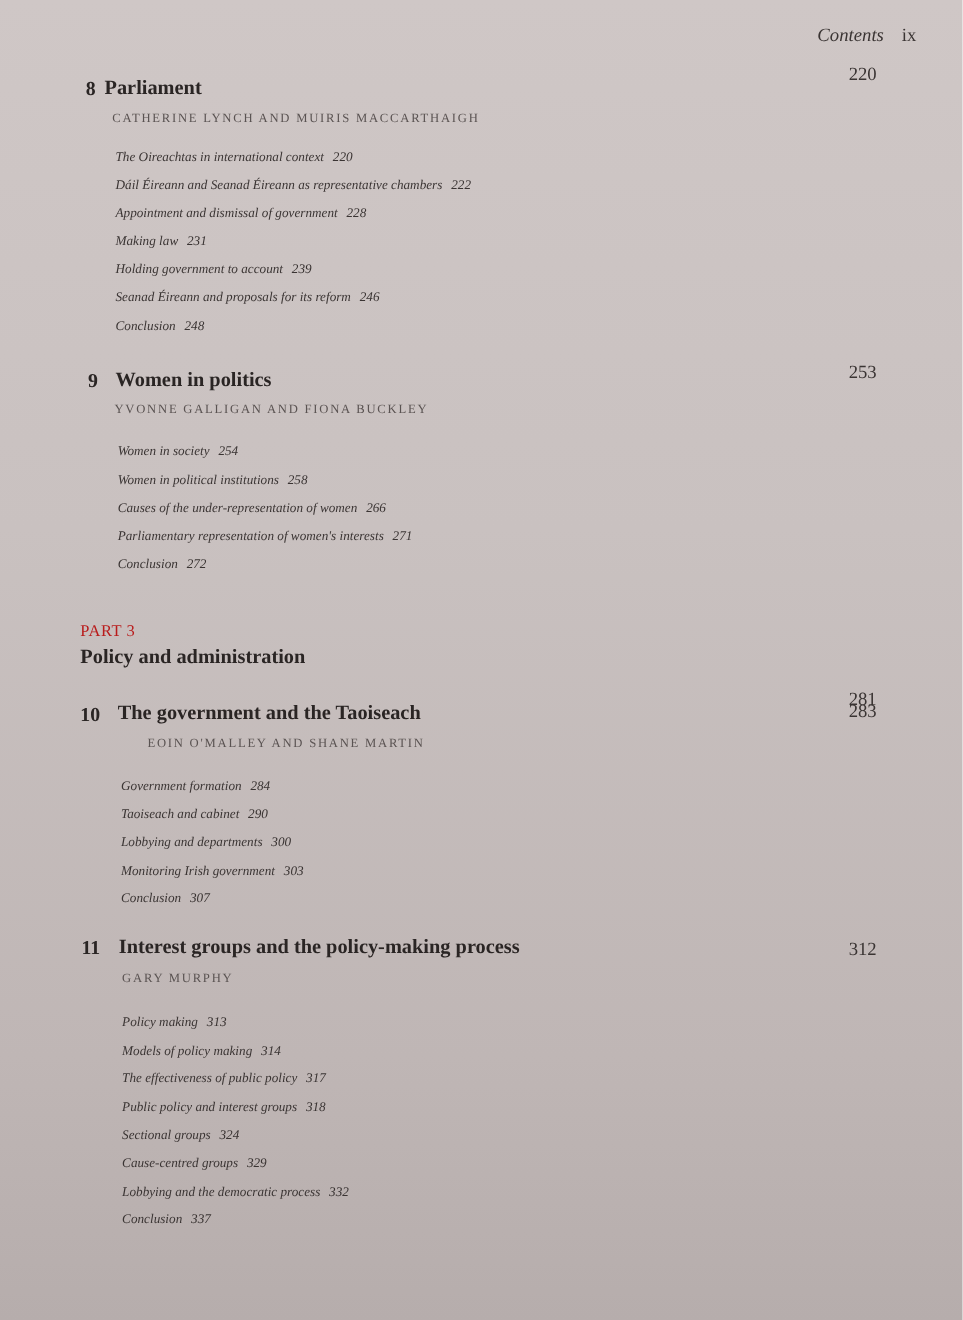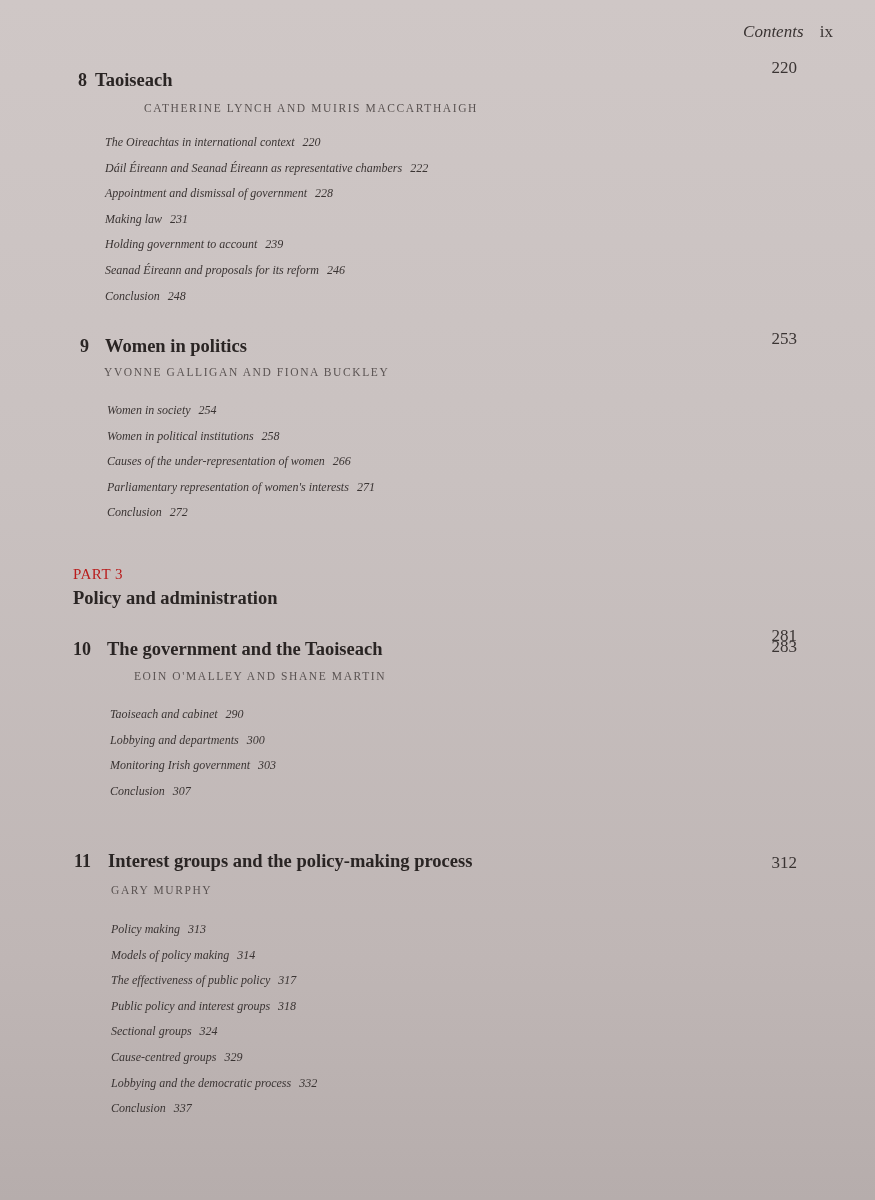--- a/index.html
+++ b/index.html
@@ -123,24 +123,24 @@
 <div class="page">
 
   <div class="running-head">
     <span class="rh-title">Contents</span>
     <span class="rh-page">ix</span>
   </div>
 
   <div class="entry" style="top:64px;">
     <div class="ch-head">
       <span class="ch-num" style="left:78px; top:6px;">8</span>
-      <span class="ch-title" style="top:6px;">Taoiseach</span>
+      <span class="ch-title" style="top:6px;">Parliament</span>
       <span class="ch-page" style="top:-6px;">220</span>
     </div>
-    <div class="authors" style="top:38px; left:102px;margin-left:42px;">CATHERINE LYNCH AND MUIRIS MACCARTHAIGH</div>
+    <div class="authors" style="top:38px; left:102px;">CATHERINE LYNCH AND MUIRIS MACCARTHAIGH</div>
     <ul class="sections" style="top:66px;">
       <li><span>The Oireachtas in international context</span><span class="pg">220</span></li>
       <li><span>Dáil Éireann and Seanad Éireann as representative chambers</span><span class="pg">222</span></li>
       <li><span>Appointment and dismissal of government</span><span class="pg">228</span></li>
       <li><span>Making law</span><span class="pg">231</span></li>
       <li><span>Holding government to account</span><span class="pg">239</span></li>
       <li><span>Seanad Éireann and proposals for its reform</span><span class="pg">246</span></li>
       <li><span>Conclusion</span><span class="pg">248</span></li>
     </ul>
   </div>
@@ -168,20 +168,21 @@
   </div>
 
   <div class="entry" style="top:636px;">
     <div class="ch-head">
       <span class="ch-num" style="left:73px; top:3px;">10</span>
       <span class="ch-title" style="left:107px; top:3px;">The government and the Taoiseach</span>
       <span class="ch-page" style="top:1px;">283</span>
     </div>
     <div class="authors" style="top:34px; left:107px;margin-left:27px;">EOIN O'MALLEY AND SHANE MARTIN</div>
     <ul class="sections" style="top:66px; left:110px;">
+      <li><span>Government formation</span><span class="pg">284</span></li>
       <li><span>Taoiseach and cabinet</span><span class="pg">290</span></li>
       <li><span>Lobbying and departments</span><span class="pg">300</span></li>
       <li><span>Monitoring Irish government</span><span class="pg">303</span></li>
       <li><span>Conclusion</span><span class="pg">307</span></li>
     </ul>
   </div>
 
   <div class="entry" style="top:851px;">
     <div class="ch-head">
       <span class="ch-num" style="left:74px; top:0px;">11</span>

